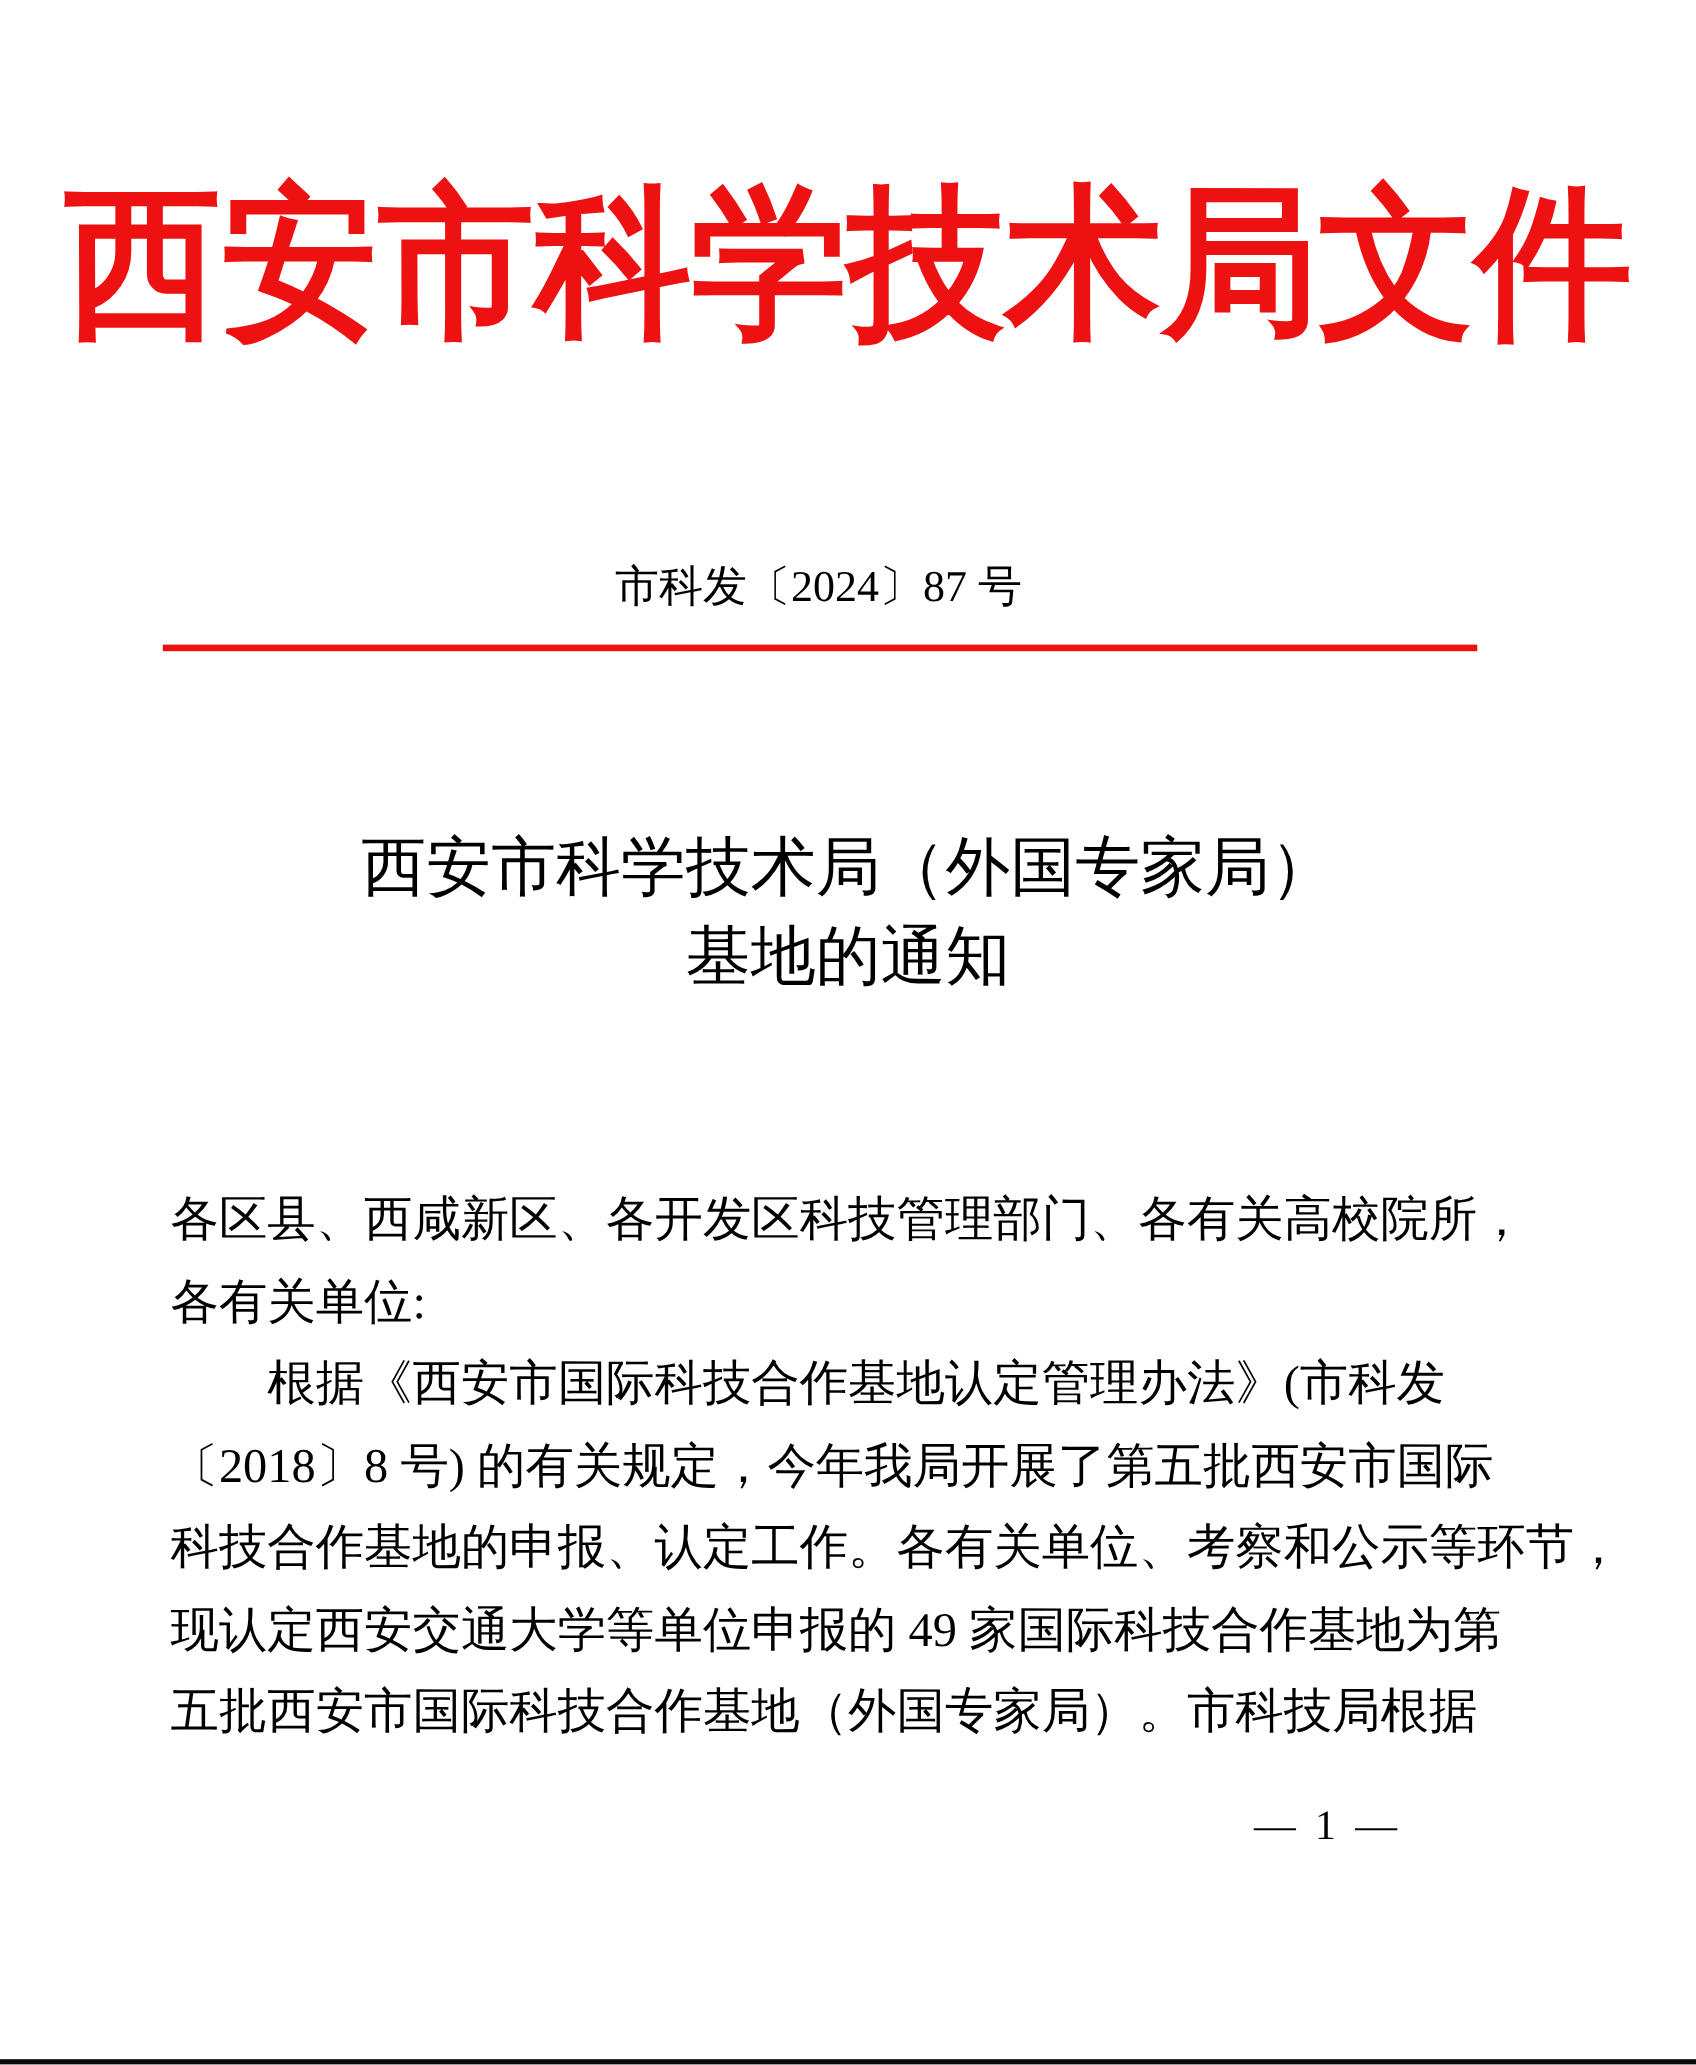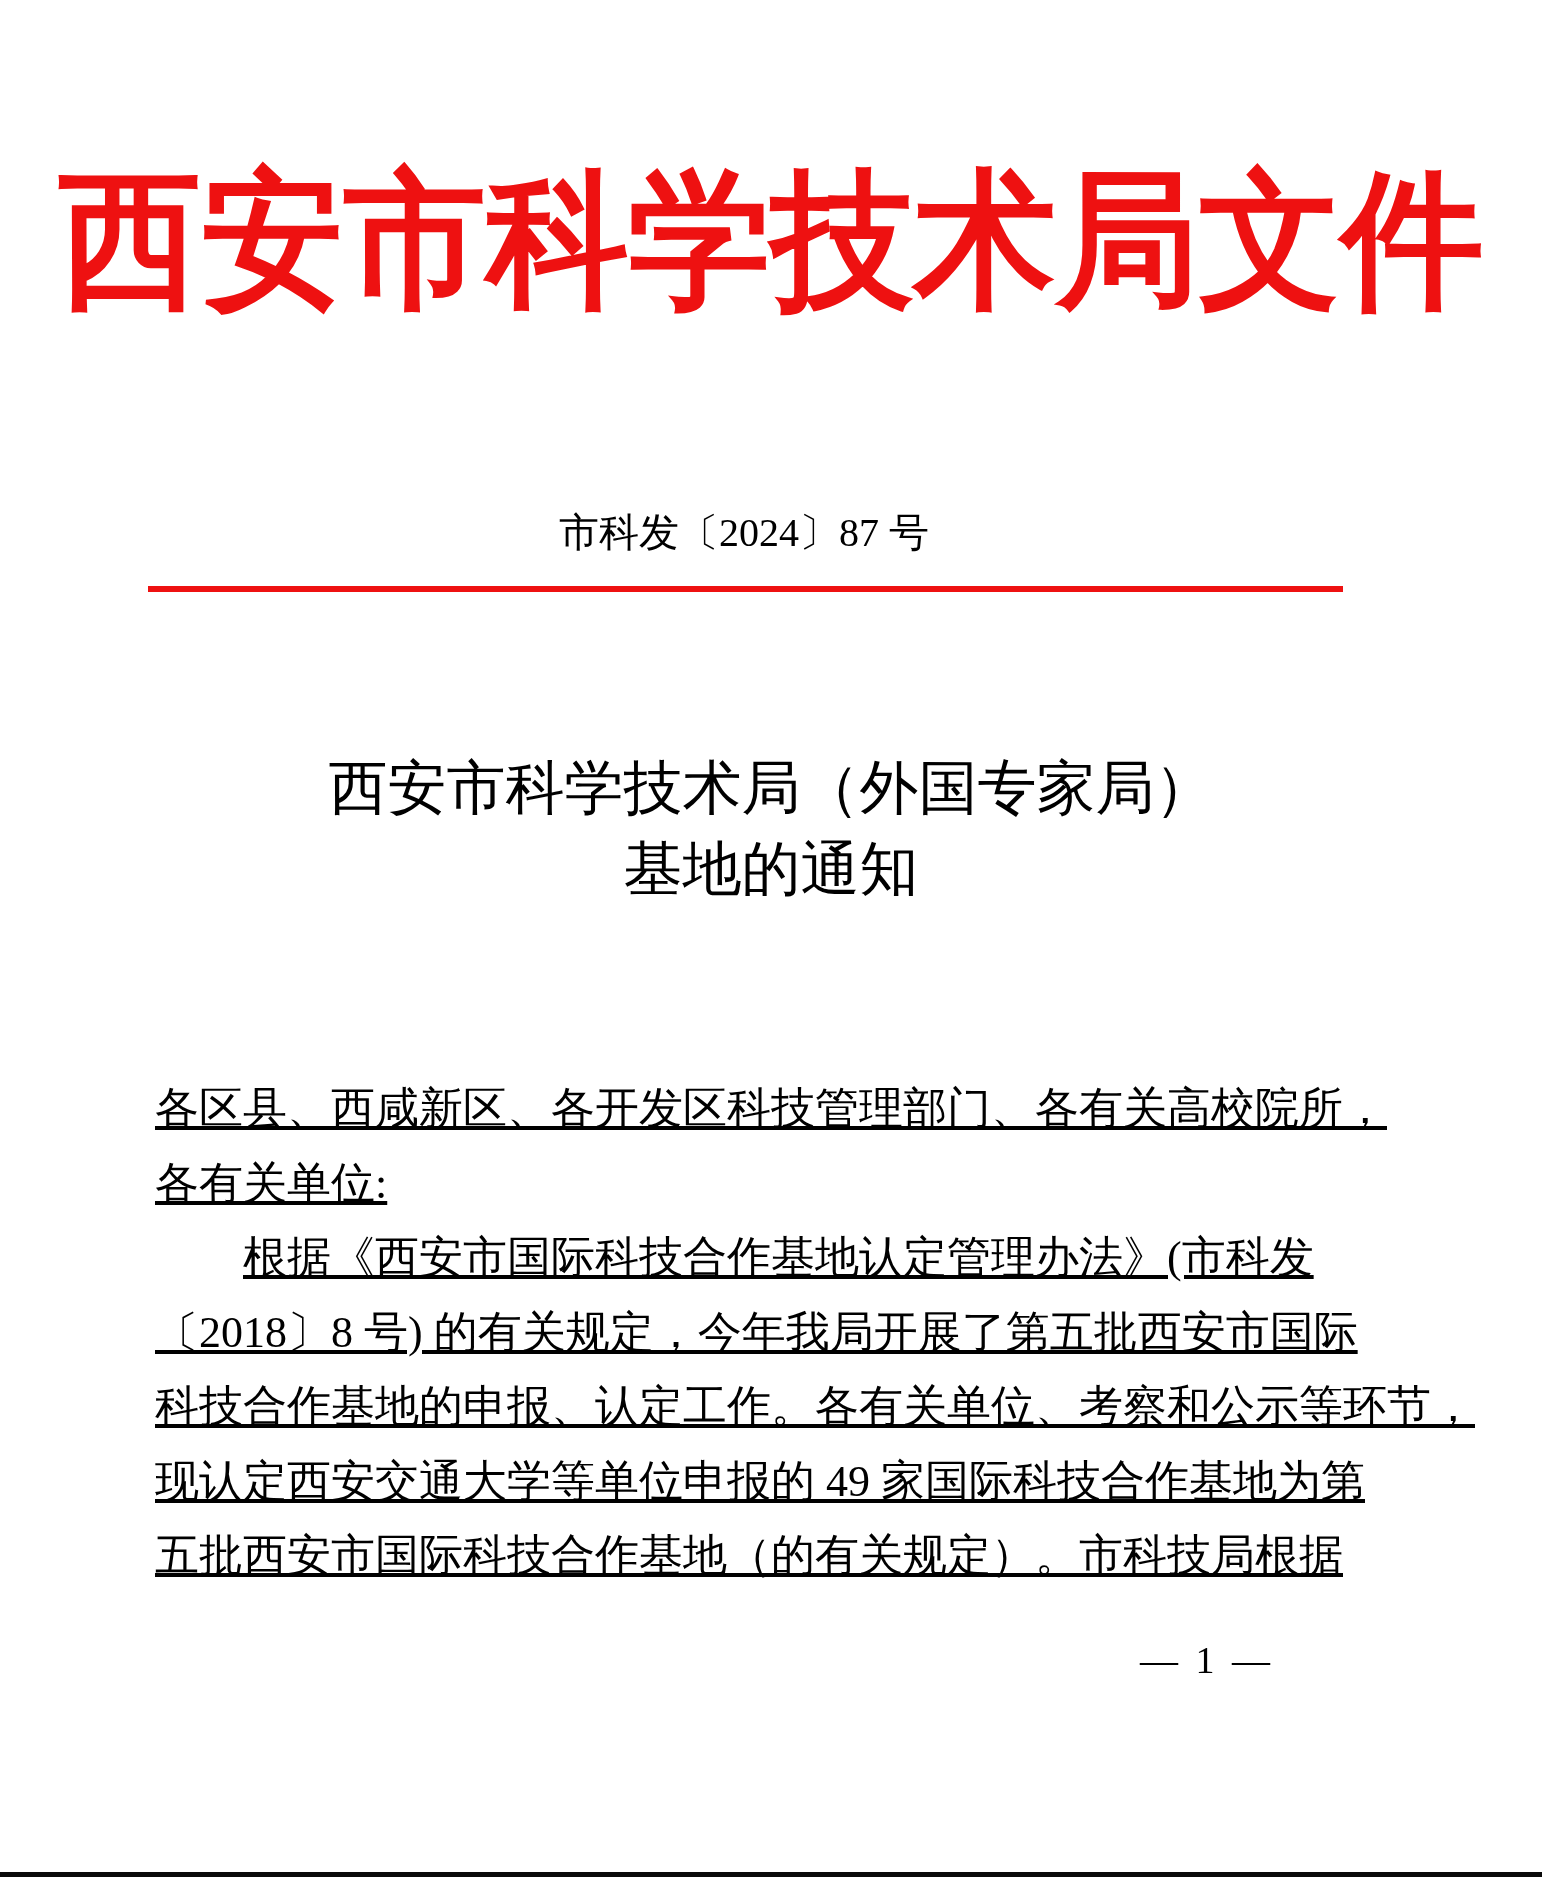--- a/index.html
+++ b/index.html
@@ -76,21 +76,20 @@
     top: 1072px;
     left: 155px;
     width: 1243px;
     font-size: 44px;
     line-height: 74.5px;
     color: #000000;
   }
   .body-text .b-line {
     white-space: nowrap;
     text-align: left;
-    text-decoration: underline;
   }
   .body-text .b-line.indent {
     text-indent: 88px;
   }
   
   .page-number {
     position: absolute;
     top: 1638px;
     left: 1140px;
     font-size: 38px;
@@ -126,20 +125,20 @@
     <div class="t-line">基地的通知</div>
   </div>
 
   <div class="body-text">
     <div class="b-line">各区县、西咸新区、各开发区科技管理部门、各有关高校院所，</div>
     <div class="b-line">各有关单位:</div>
     <div class="b-line indent">根据《西安市国际科技合作基地认定管理办法》(市科发</div>
     <div class="b-line">〔2018〕8 号) 的有关规定，今年我局开展了第五批西安市国际</div>
     <div class="b-line">科技合作基地的申报、认定工作。各有关单位、考察和公示等环节，</div>
     <div class="b-line">现认定西安交通大学等单位申报的 49 家国际科技合作基地为第</div>
-    <div class="b-line">五批西安市国际科技合作基地（的有关规定）。市科技局根据</div>
+    <div class="b-line">五批西安市国际科技合作基地（外国专家局）。市科技局根据</div>
   </div>
 
   <div class="page-number">— 1 —</div>
 
   <div class="bottom-edge"></div>
 
 </div>
 
 </body></html>

